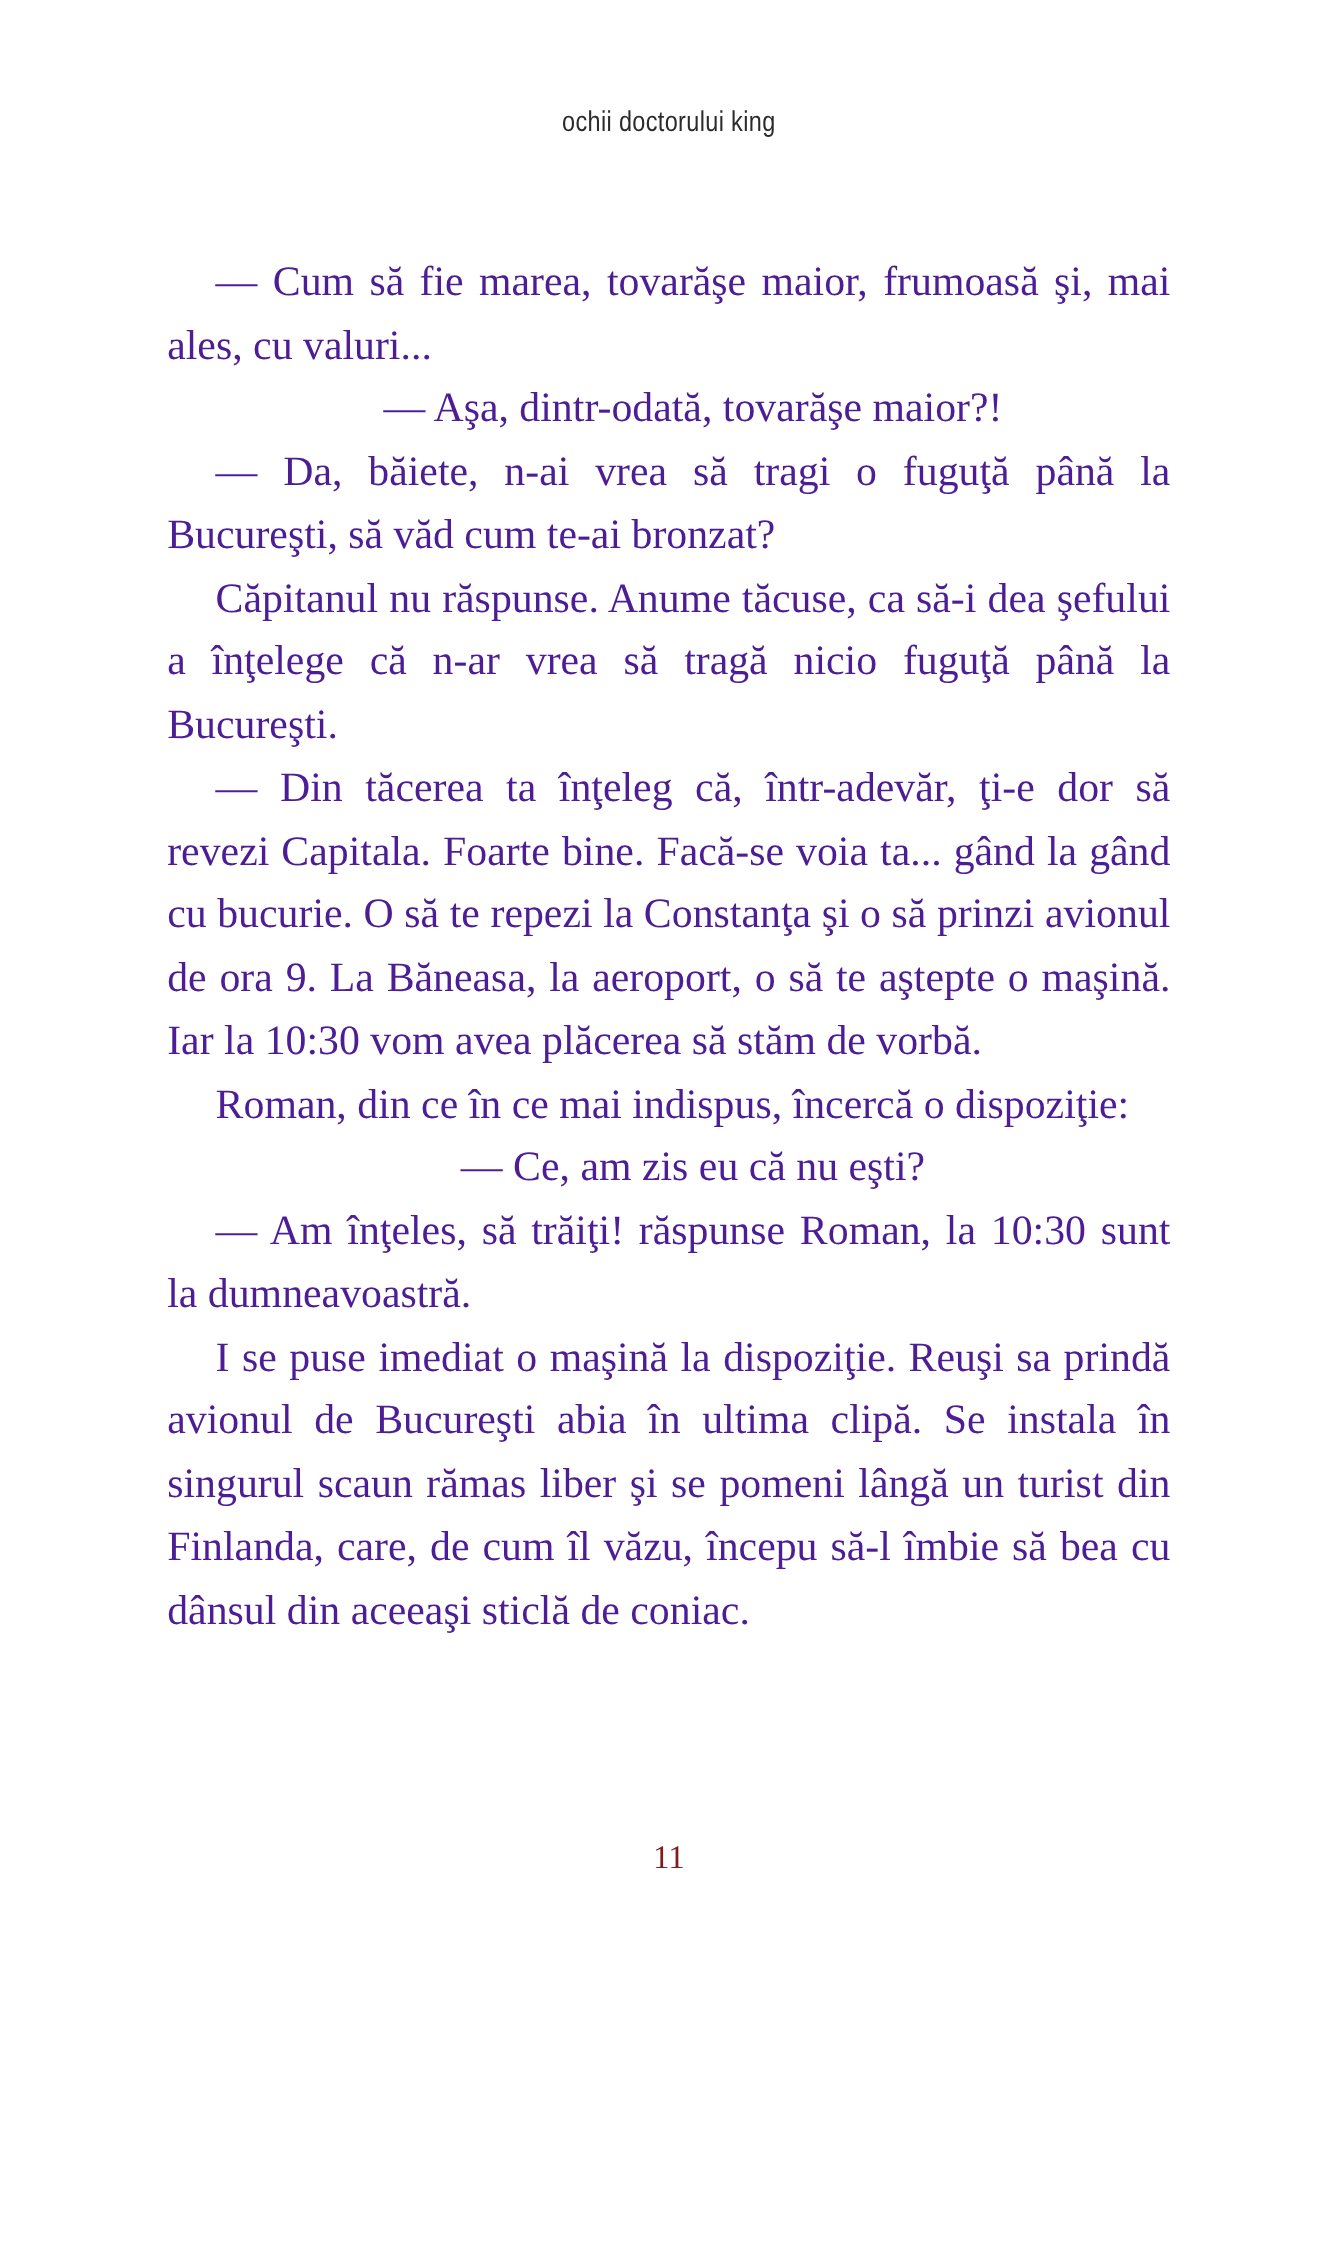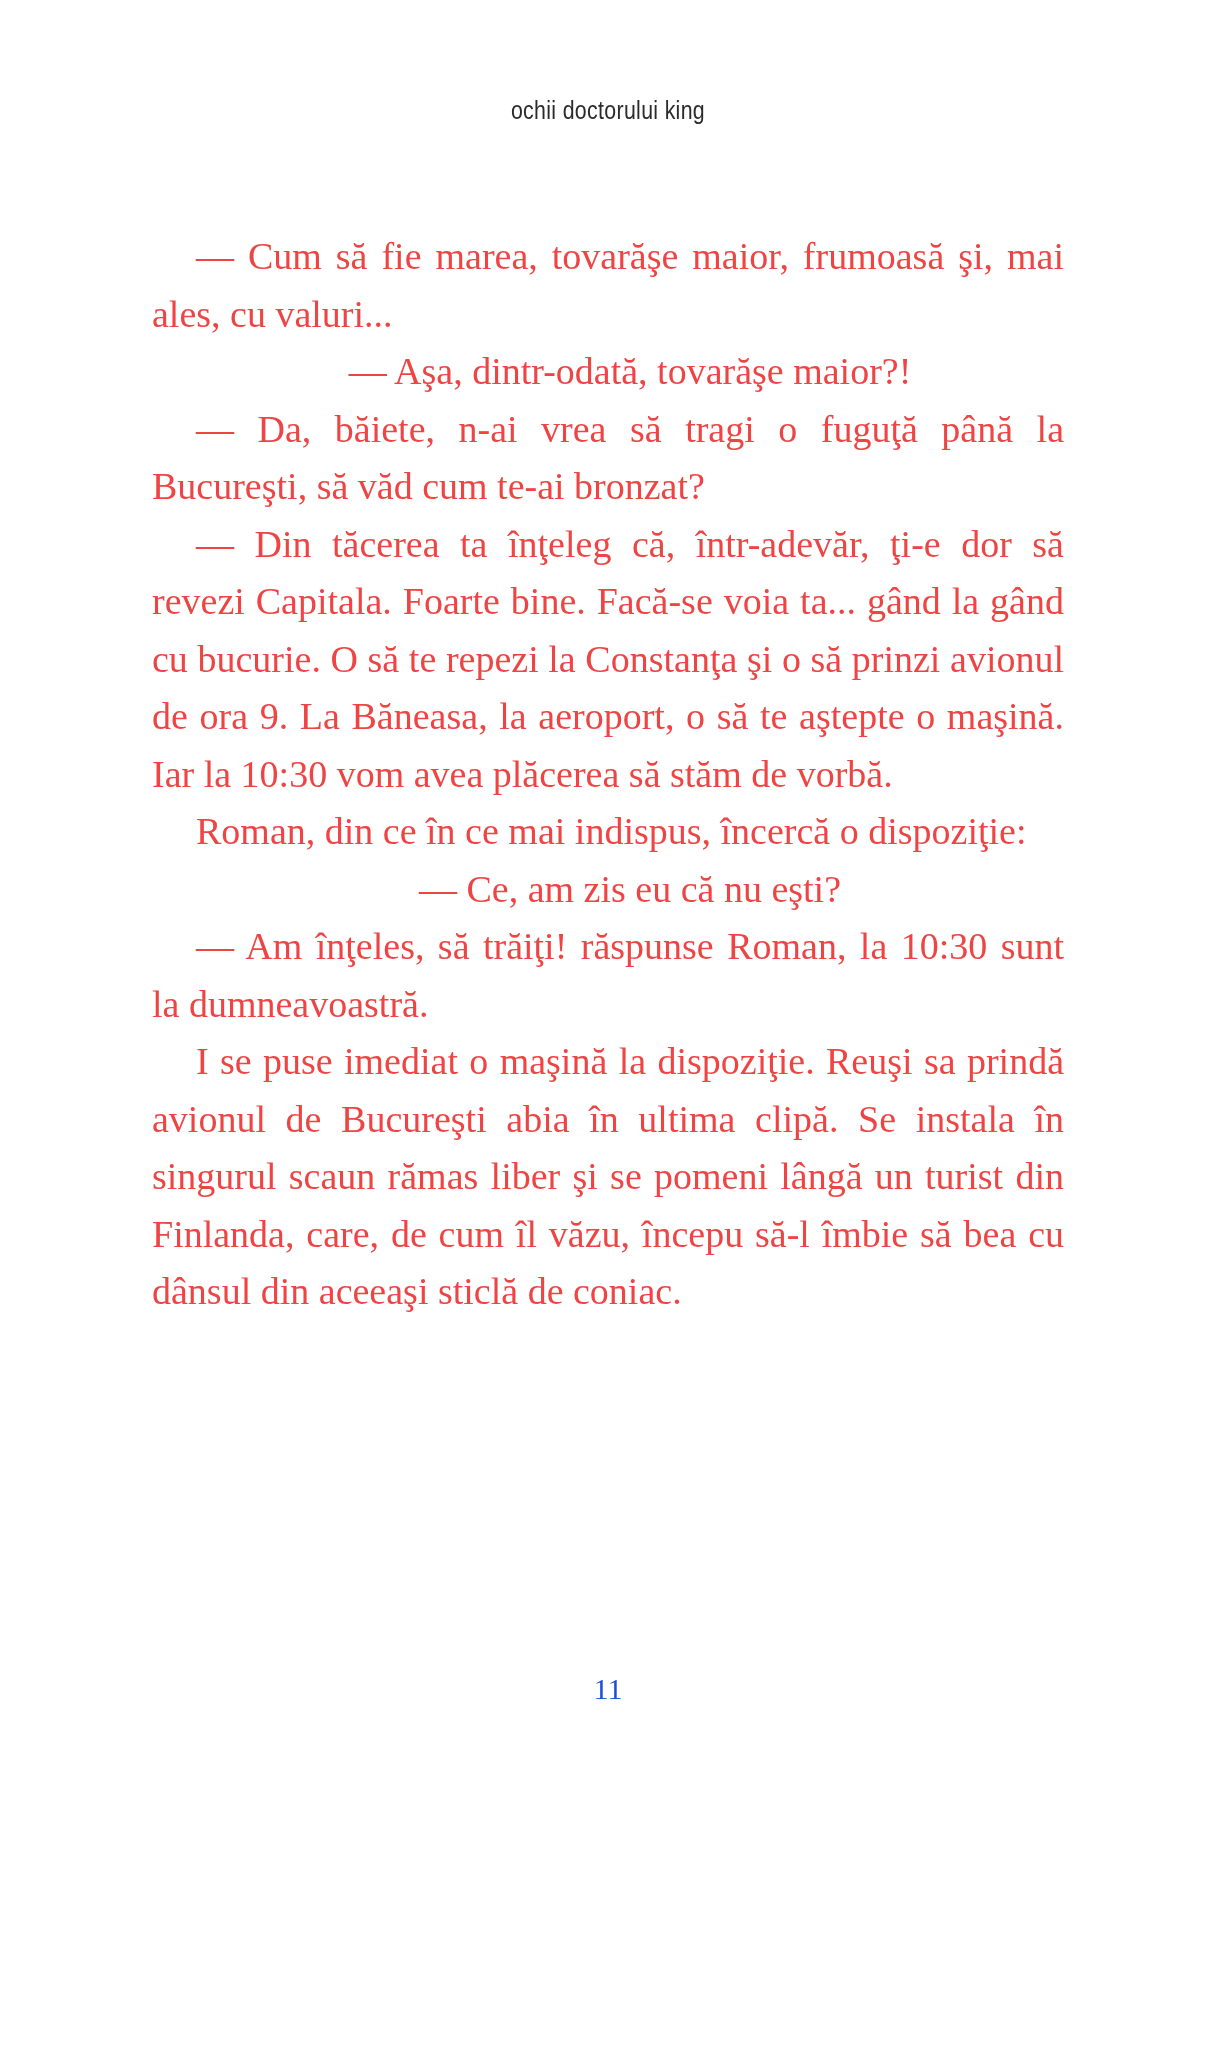--- a/index.html
+++ b/index.html
@@ -36,21 +36,21 @@
 
   
   .textblock {
     position: absolute;
     top: 228px;
     left: 152px;
     width: 912px;
     font-family: "Liberation Serif", "DejaVu Serif", serif;
     font-size: 38px;
     line-height: 57.5px;
-    color: #ef4444;
+    color: #4c1d95;
     text-align: justify;
     text-justify: inter-word;
     -webkit-font-smoothing: antialiased;
   }
 
   .textblock p {
     margin: 0;
     text-indent: 0;
     text-align: justify;
     hyphens: none;
@@ -68,35 +68,36 @@
 
   
   .folio {
     position: absolute;
     bottom: 108px;
     left: 0;
     right: 0;
     text-align: center;
     font-family: "Liberation Serif", "DejaVu Serif", serif;
     font-size: 30px;
-    color: #1d4ed8;
+    color: #7f1d1d;
   }
 </style>
 </head>
 <body>
 
 <div class="page">
 
   <div class="running-header">ochii doctorului king</div>
 
   <div class="textblock">
 
     <p class="indent">— Cum să fie marea, tovarăşe maior, frumoasă şi, mai ales, cu valuri...</p>
     <p class="indent short">— Aşa, dintr-odată, tovarăşe maior?!</p>
     <p class="indent">— Da, băiete, n-ai vrea să tragi o fuguţă până la Bucureşti, să văd cum te-ai bronzat?</p>
+    <p class="indent">Căpitanul nu răspunse. Anume tăcuse, ca să-i dea şefului a înţelege că n-ar vrea să tragă nicio fuguţă până la Bucureşti.</p>
     <p class="indent">— Din tăcerea ta înţeleg că, într-adevăr, ţi-e dor să revezi Capitala. Foarte bine. Facă-se voia ta... gând la gând cu bucurie. O să te repezi la Constanţa şi o să prinzi avionul de ora 9. La Băneasa, la aeroport, o să te aştepte o maşină. Iar la 10:30 vom avea plăcerea să stăm de vorbă.</p>
     <p class="indent">Roman, din ce în ce mai indispus, încercă o dispoziţie:</p>
     <p class="indent short">— Ce, am zis eu că nu eşti?</p>
     <p class="indent">— Am înţeles, să trăiţi! răspunse Roman, la 10:30 sunt la dumneavoastră.</p>
     <p class="indent">I se puse imediat o maşină la dispoziţie. Reuşi sa prindă avionul de Bucureşti abia în ultima clipă. Se instala în singurul scaun rămas liber şi se pomeni lângă un turist din Finlanda, care, de cum îl văzu, începu să-l îmbie să bea cu dânsul din aceeaşi sticlă de coniac.</p>
 
   </div>
 
   <div class="folio">11</div>
 

